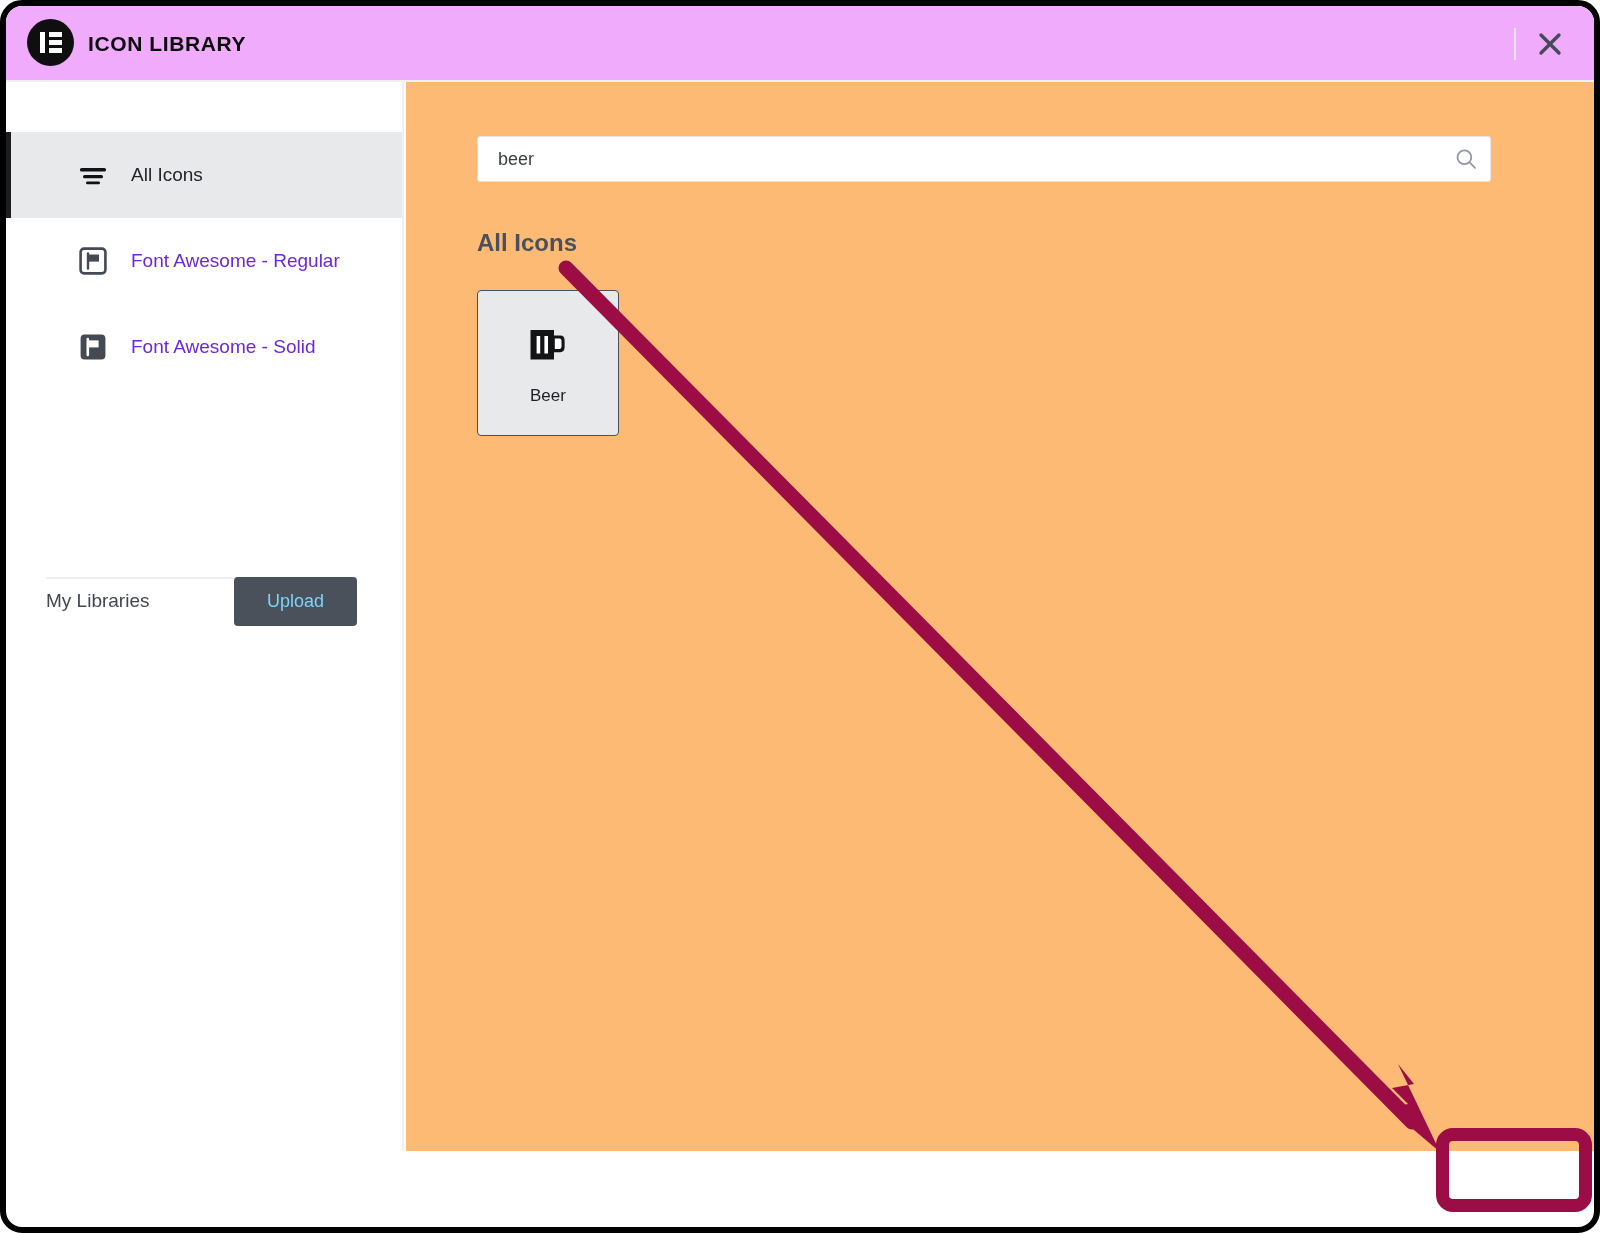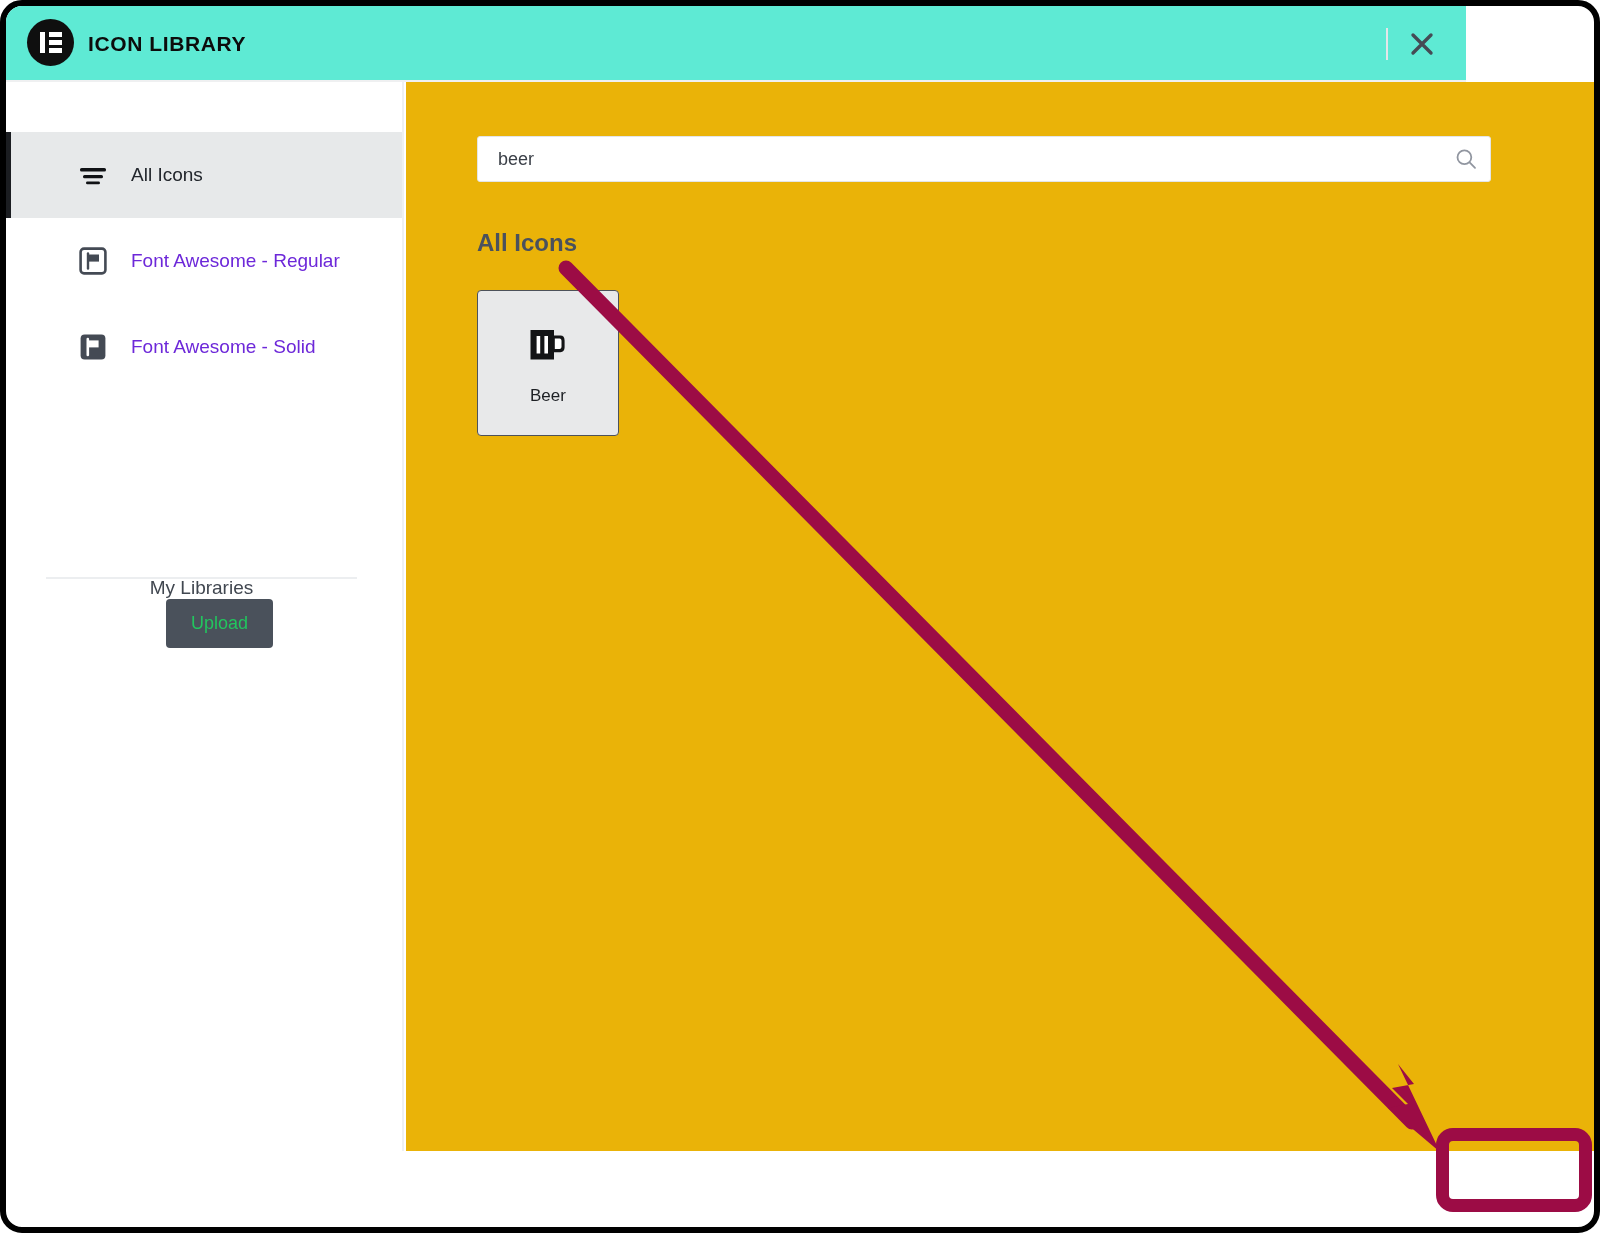--- a/index.html
+++ b/index.html
@@ -25,23 +25,23 @@
     border: 6px solid #000000;
     border-radius: 22px;
     background: #ffffff;
     overflow: hidden;
   }
 
   
   .modal-header {
     position: absolute;
     left: 0; top: 0;
-    width: 1460px;
+    width: 1588px;
     height: 76px;
-    background: #5eead4;
+    background: #f0abfc;
     border-bottom: 2px solid #eff0f1;
     box-sizing: border-box;
   }
   .brand-logo {
     position: absolute;
     left: 21px; top: 13px;
     width: 47px; height: 47px;
     border-radius: 50%;
     background: #0f0f0f;
   }
@@ -150,46 +150,45 @@
     width: 311px; height: 2px;
     background: #eceef0;
   }
   .libraries-row {
     position: absolute;
     left: 40px; top: 470px;
     width: 311px; height: 48px;
     display: flex;
     align-items: center;
     justify-content: space-between;
-    flex-direction: column;
   }
   .libraries-label {
     font-size: 19px;
     color: #414750;
     white-space: nowrap;
   }
   .upload-btn {
     background: #4a515b;
-    color: #22c55e;
+    color: #7dd3fc;
     font-size: 18px;
     border: none;
     border-radius: 4px;
-    padding: 14px 25px;
+    padding: 14px 33px;
     cursor: pointer;
     font-family: "Liberation Sans", sans-serif;
     margin-left: 36px;
   }
 
   
   .content {
     position: absolute;
     left: 400px; top: 0;
     width: 1188px;
     height: 1069px;
-    background: #eab308;
+    background: #fdba74;
   }
   .search-wrap {
     position: absolute;
     left: 71px; top: 54px;
     width: 1014px;
     height: 46px;
   }
   .search-input {
     width: 100%;
     height: 46px;

